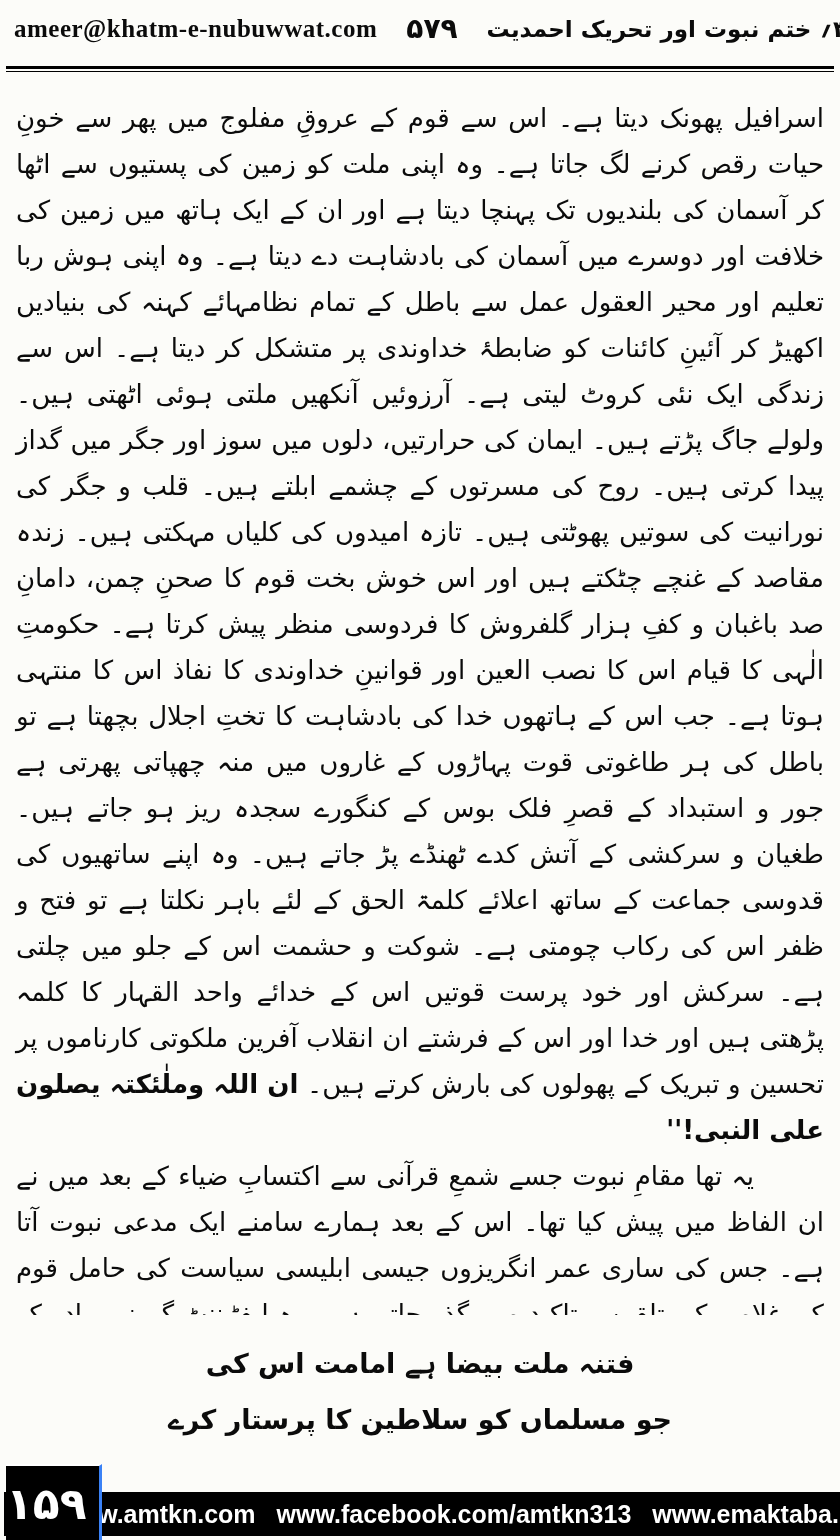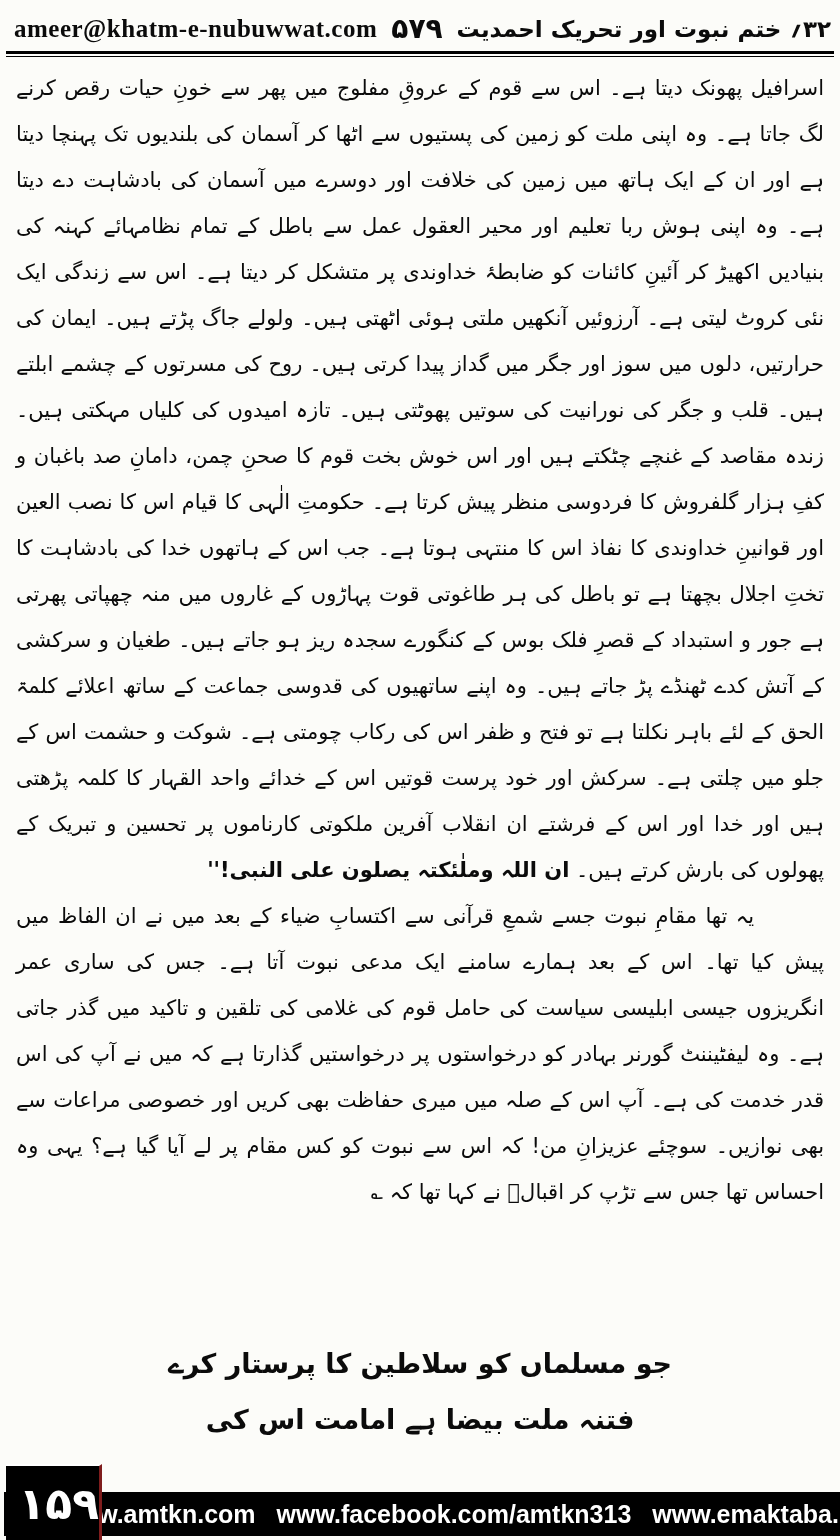--- a/index.html
+++ b/index.html
@@ -1,15 +1,15 @@
 <!DOCTYPE html>
 <html lang="ur"><head>
 <meta charset="utf-8">
 <style>
-  * { margin: 0; padding: 0; box-sizing: border-box; }
+  * { margin: 0; padding: 0; box-sizing: border-box; gap: 15px; }
   html, body { background: #777; }
   .page {
     width: 840px;
     height: 1540px;
     margin: 0 auto;
     background: #fcfcf9;
     position: relative;
     display: flex;
     flex-direction: column;
     overflow: hidden;
@@ -52,21 +52,21 @@
     margin: 0 6px 6px 6px;
     border-top: 3px solid #000;
     border-bottom: 1px solid #000;
   }
   
   .body-text {
     flex: 1 1 auto;
     overflow: hidden;
     direction: rtl;
     text-align: justify;
-    font-size: 21px;
+    font-size: 26px;
     line-height: 46px;
     padding: 2px 16px 0 16px;
   }
   .body-text p { margin: 0; }
   .para-indent { text-indent: 70px; }
   .arabic-quote { font-weight: bold; }
   
   .poetry {
     flex: 0 0 auto;
     direction: rtl;
@@ -98,25 +98,25 @@
     white-space: nowrap;
   }
   .footer-sites span { margin: 0 7px; }
   .footer-pagenum-box {
     position: absolute;
     left: 6px;
     bottom: 0;
     width: 96px;
     height: 76px;
     background: #000;
-    border-right: 3px solid #7f1d1d;
+    border-right: 3px solid #3b82f6;
     border-top: 2px solid #fff;
     display: flex;
     align-items: center;
-    justify-content: flex-end;
+    justify-content: flex-start;
   }
   .footer-pagenum {
     color: #fff;
     font-size: 44px;
     font-weight: bold;
     direction: rtl;
     font-family: "DejaVu Sans", sans-serif;
   }
 </style>
 </head>
@@ -130,22 +130,22 @@
     <div class="header-title">احتساب جلد ۳۲؍ ختم نبوت اور تحریک احمدیت</div>
   </div>
   <div class="header-rule"></div>
 
   <div class="body-text">
     <p><span>اسرافیل پھونک دیتا ہے۔ اس سے قوم کے عروقِ مفلوج میں پھر سے خونِ حیات رقص کرنے لگ جاتا ہے۔ وہ اپنی ملت کو زمین کی پستیوں سے اٹھا کر آسمان کی بلندیوں تک پہنچا دیتا ہے اور ان کے ایک ہاتھ میں زمین کی خلافت اور دوسرے میں آسمان کی بادشاہت دے دیتا ہے۔ وہ اپنی ہوش ربا تعلیم اور محیر العقول عمل سے باطل کے تمام نظامہائے کہنہ کی بنیادیں اکھیڑ کر آئینِ کائنات کو ضابطۂ خداوندی پر متشکل کر دیتا ہے۔ اس سے زندگی ایک نئی کروٹ لیتی ہے۔ آرزوئیں آنکھیں ملتی ہوئی اٹھتی ہیں۔ ولولے جاگ پڑتے ہیں۔ ایمان کی حرارتیں، دلوں میں سوز اور جگر میں گداز پیدا کرتی ہیں۔ روح کی مسرتوں کے چشمے ابلتے ہیں۔ قلب و جگر کی نورانیت کی سوتیں پھوٹتی ہیں۔ تازہ امیدوں کی کلیاں مہکتی ہیں۔ زندہ مقاصد کے غنچے چٹکتے ہیں اور اس خوش بخت قوم کا صحنِ چمن، دامانِ صد باغبان و کفِ ہزار گلفروش کا فردوسی منظر پیش کرتا ہے۔ حکومتِ الٰہی کا قیام اس کا نصب العین اور قوانینِ خداوندی کا نفاذ اس کا منتہی ہوتا ہے۔ جب اس کے ہاتھوں خدا کی بادشاہت کا تختِ اجلال بچھتا ہے تو باطل کی ہر طاغوتی قوت پہاڑوں کے غاروں میں منہ چھپاتی پھرتی ہے جور و استبداد کے قصرِ فلک بوس کے کنگورے سجدہ ریز ہو جاتے ہیں۔ طغیان و سرکشی کے آتش کدے ٹھنڈے پڑ جاتے ہیں۔ وہ اپنے ساتھیوں کی قدوسی جماعت کے ساتھ اعلائے کلمۃ الحق کے لئے باہر نکلتا ہے تو فتح و ظفر اس کی رکاب چومتی ہے۔ شوکت و حشمت اس کے جلو میں چلتی ہے۔ سرکش اور خود پرست قوتیں اس کے خدائے واحد القہار کا کلمہ پڑھتی ہیں اور خدا اور اس کے فرشتے ان انقلاب آفرین ملکوتی کارناموں پر تحسین و تبریک کے پھولوں کی بارش کرتے ہیں۔ </span><span class="arabic-quote">ان اللہ وملٰئکتہ یصلون علی النبی!''</span></p>
     <p class="para-indent">یہ تھا مقامِ نبوت جسے شمعِ قرآنی سے اکتسابِ ضیاء کے بعد میں نے ان الفاظ میں پیش کیا تھا۔ اس کے بعد ہمارے سامنے ایک مدعی نبوت آتا ہے۔ جس کی ساری عمر انگریزوں جیسی ابلیسی سیاست کی حامل قوم کی غلامی کی تلقین و تاکید میں گذر جاتی ہے۔ وہ لیفٹیننٹ گورنر بہادر کو درخواستوں پر درخواستیں گذارتا ہے کہ میں نے آپ کی اس قدر خدمت کی ہے۔ آپ اس کے صلہ میں میری حفاظت بھی کریں اور خصوصی مراعات سے بھی نوازیں۔ سوچئے عزیزانِ من! کہ اس سے نبوت کو کس مقام پر لے آیا گیا ہے؟ یہی وہ احساس تھا جس سے تڑپ کر اقبالؒ نے کہا تھا کہ ؎</p>
   </div>
 
   <div class="poetry">
+    <div>فتنہ ملت بیضا ہے امامت اس کی</div>
     <div>جو مسلماں کو سلاطین کا پرستار کرے</div>
-    <div>فتنہ ملت بیضا ہے امامت اس کی</div>
   </div>
 
   <div class="footer-bar">
     <div class="footer-sites">
       <span>www.amtkn.com</span>
       <span>www.facebook.com/amtkn313</span>
       <span>www.emaktaba.info</span>
     </div>
   </div>
   <div class="footer-pagenum-box">

